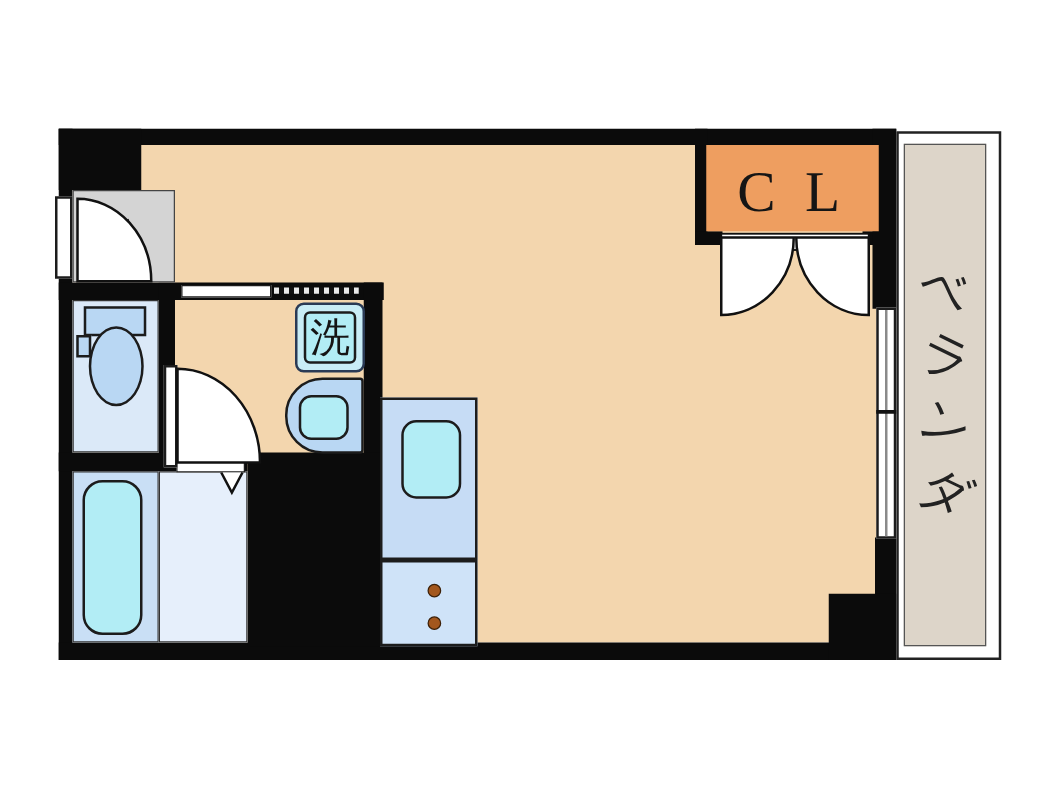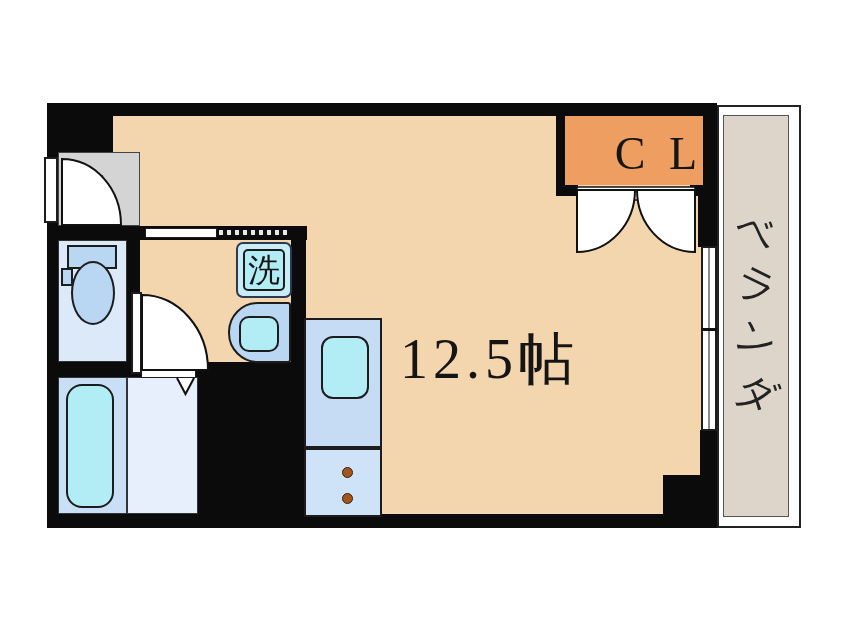--- a/index.html
+++ b/index.html
@@ -45,21 +45,21 @@
     <span>ラ</span>
     <span>ン</span>
     <span>ダ</span>
   </div>
 
   <div class="floor" style="left:701px;top:246px;width:16px;height:185px;background:#fff;border:2px solid #1c1c1c;"></div>
   <div class="abs" style="left:708px;top:248px;width:2px;height:181px;background:#8a8a8a;"></div>
   <div class="abs" style="left:701px;top:328px;width:16px;height:3px;background:#111;"></div>
 
   <div class="floor" style="left:565px;top:116px;width:138px;height:69px;background:var(--closet);"></div>
-  <div class="label" style="left:565px;top:127px;width:138px;text-align:right;font-size:46px;letter-spacing:6px;">C L</div>
+  <div class="label" style="left:565px;top:127px;width:138px;text-align:center;font-size:46px;letter-spacing:6px;">C L</div>
 
   <div class="floor" style="left:58px;top:152px;width:82px;height:74px;background:var(--entrance);border:1px solid #444;"></div>
   <div class="fixture" style="left:44px;top:157px;width:14px;height:66px;background:#fff;border-width:2px;"></div>
   <div class="label" style="left:66px;top:165px;font-size:44px;transform:rotate(-18deg);">玄</div>
 
   <div class="floor" style="left:58px;top:240px;width:69px;height:122px;background:var(--wetroom);border:1px solid #333;"></div>
   <div class="fixture" style="left:67px;top:245px;width:50px;height:24px;background:var(--fixture);"></div>
   <div class="fixture" style="left:61px;top:268px;width:12px;height:18px;background:var(--fixture);"></div>
   <div class="fixture" style="left:71px;top:261px;width:44px;height:64px;background:var(--fixture);border-radius:50%;"></div>
 
@@ -78,21 +78,20 @@
 
   <div class="fixture" style="left:228px;top:302px;width:63px;height:61px;background:var(--fixture);border-radius:30px 3px 3px 30px;"></div>
   <div class="fixture" style="left:239px;top:316px;width:40px;height:36px;background:var(--cyan);border-radius:10px;"></div>
 
   <div class="floor" style="left:304px;top:318px;width:78px;height:130px;background:var(--kitchen);border:2px solid #1c1c1c;"></div>
   <div class="floor" style="left:304px;top:448px;width:78px;height:69px;background:var(--kitchenlower);border:2px solid #1c1c1c;"></div>
   <div class="fixture" style="left:321px;top:336px;width:48px;height:63px;background:var(--cyan);border-radius:12px;"></div>
   <div class="fixture" style="left:342px;top:467px;width:11px;height:11px;background:var(--knob);border-radius:50%;border-width:1px;border-color:#3c2008;"></div>
   <div class="fixture" style="left:342px;top:493px;width:11px;height:11px;background:var(--knob);border-radius:50%;border-width:1px;border-color:#3c2008;"></div>
 
-  <div class="label" style="left:400px;top:322px;font-size:56px;letter-spacing:5px;">12.5帖</div>
 
   <svg class="overlay" width="846" height="634" viewBox="0 0 846 634">
 
     <path d="M62,159 A59,66 0 0 1 121,225 L62,225 Z" fill="#ffffff" stroke="#111" stroke-width="2"></path>
 
     <path d="M142,295 A66,75 0 0 1 208,370 L142,370 Z" fill="#ffffff" stroke="#111" stroke-width="2"></path>
 
     <rect x="577" y="187" width="118" height="13" fill="#ffffff" stroke="#111" stroke-width="1.5"></rect>
     <path d="M577,190 L635,190 A58,62 0 0 1 577,252 Z" fill="#ffffff" stroke="#111" stroke-width="2"></path>
     <path d="M695,190 L637,190 A58,62 0 0 0 695,252 Z" fill="#ffffff" stroke="#111" stroke-width="2"></path>

